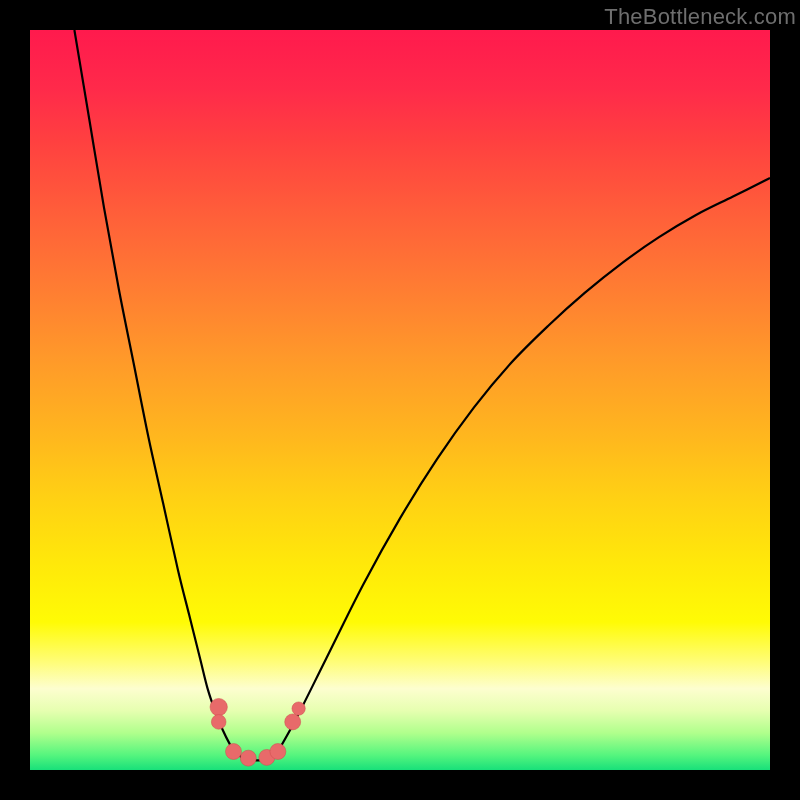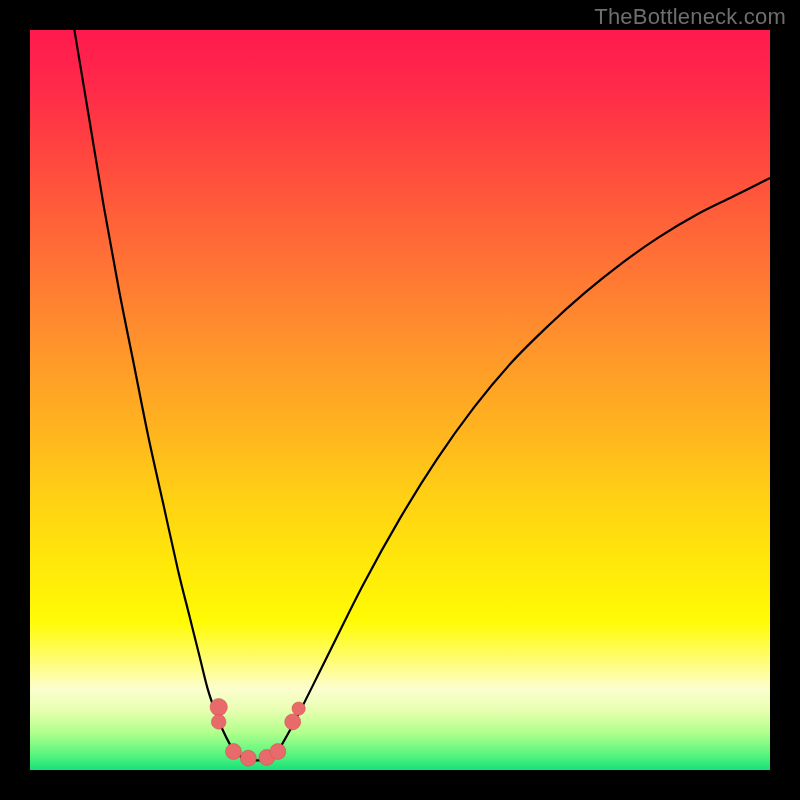--- a/index.html
+++ b/index.html
@@ -40,21 +40,21 @@
       #fdfecf 89%,
       #e6ffb0 92%,
       #b0ff8c 95%,
       #55f57e 98%,
       #18e07a 100%
     );
   }
   .watermark {
     position: absolute;
     top: 4px;
-    right: 14px;
+    right: 4px;
     color: #6e6e6e;
     font-size: 22px;
     font-weight: 500;
     letter-spacing: 0.2px;
     user-select: none;
   }
   svg.curve {
     position: absolute;
     left: 0;
     top: 0;

